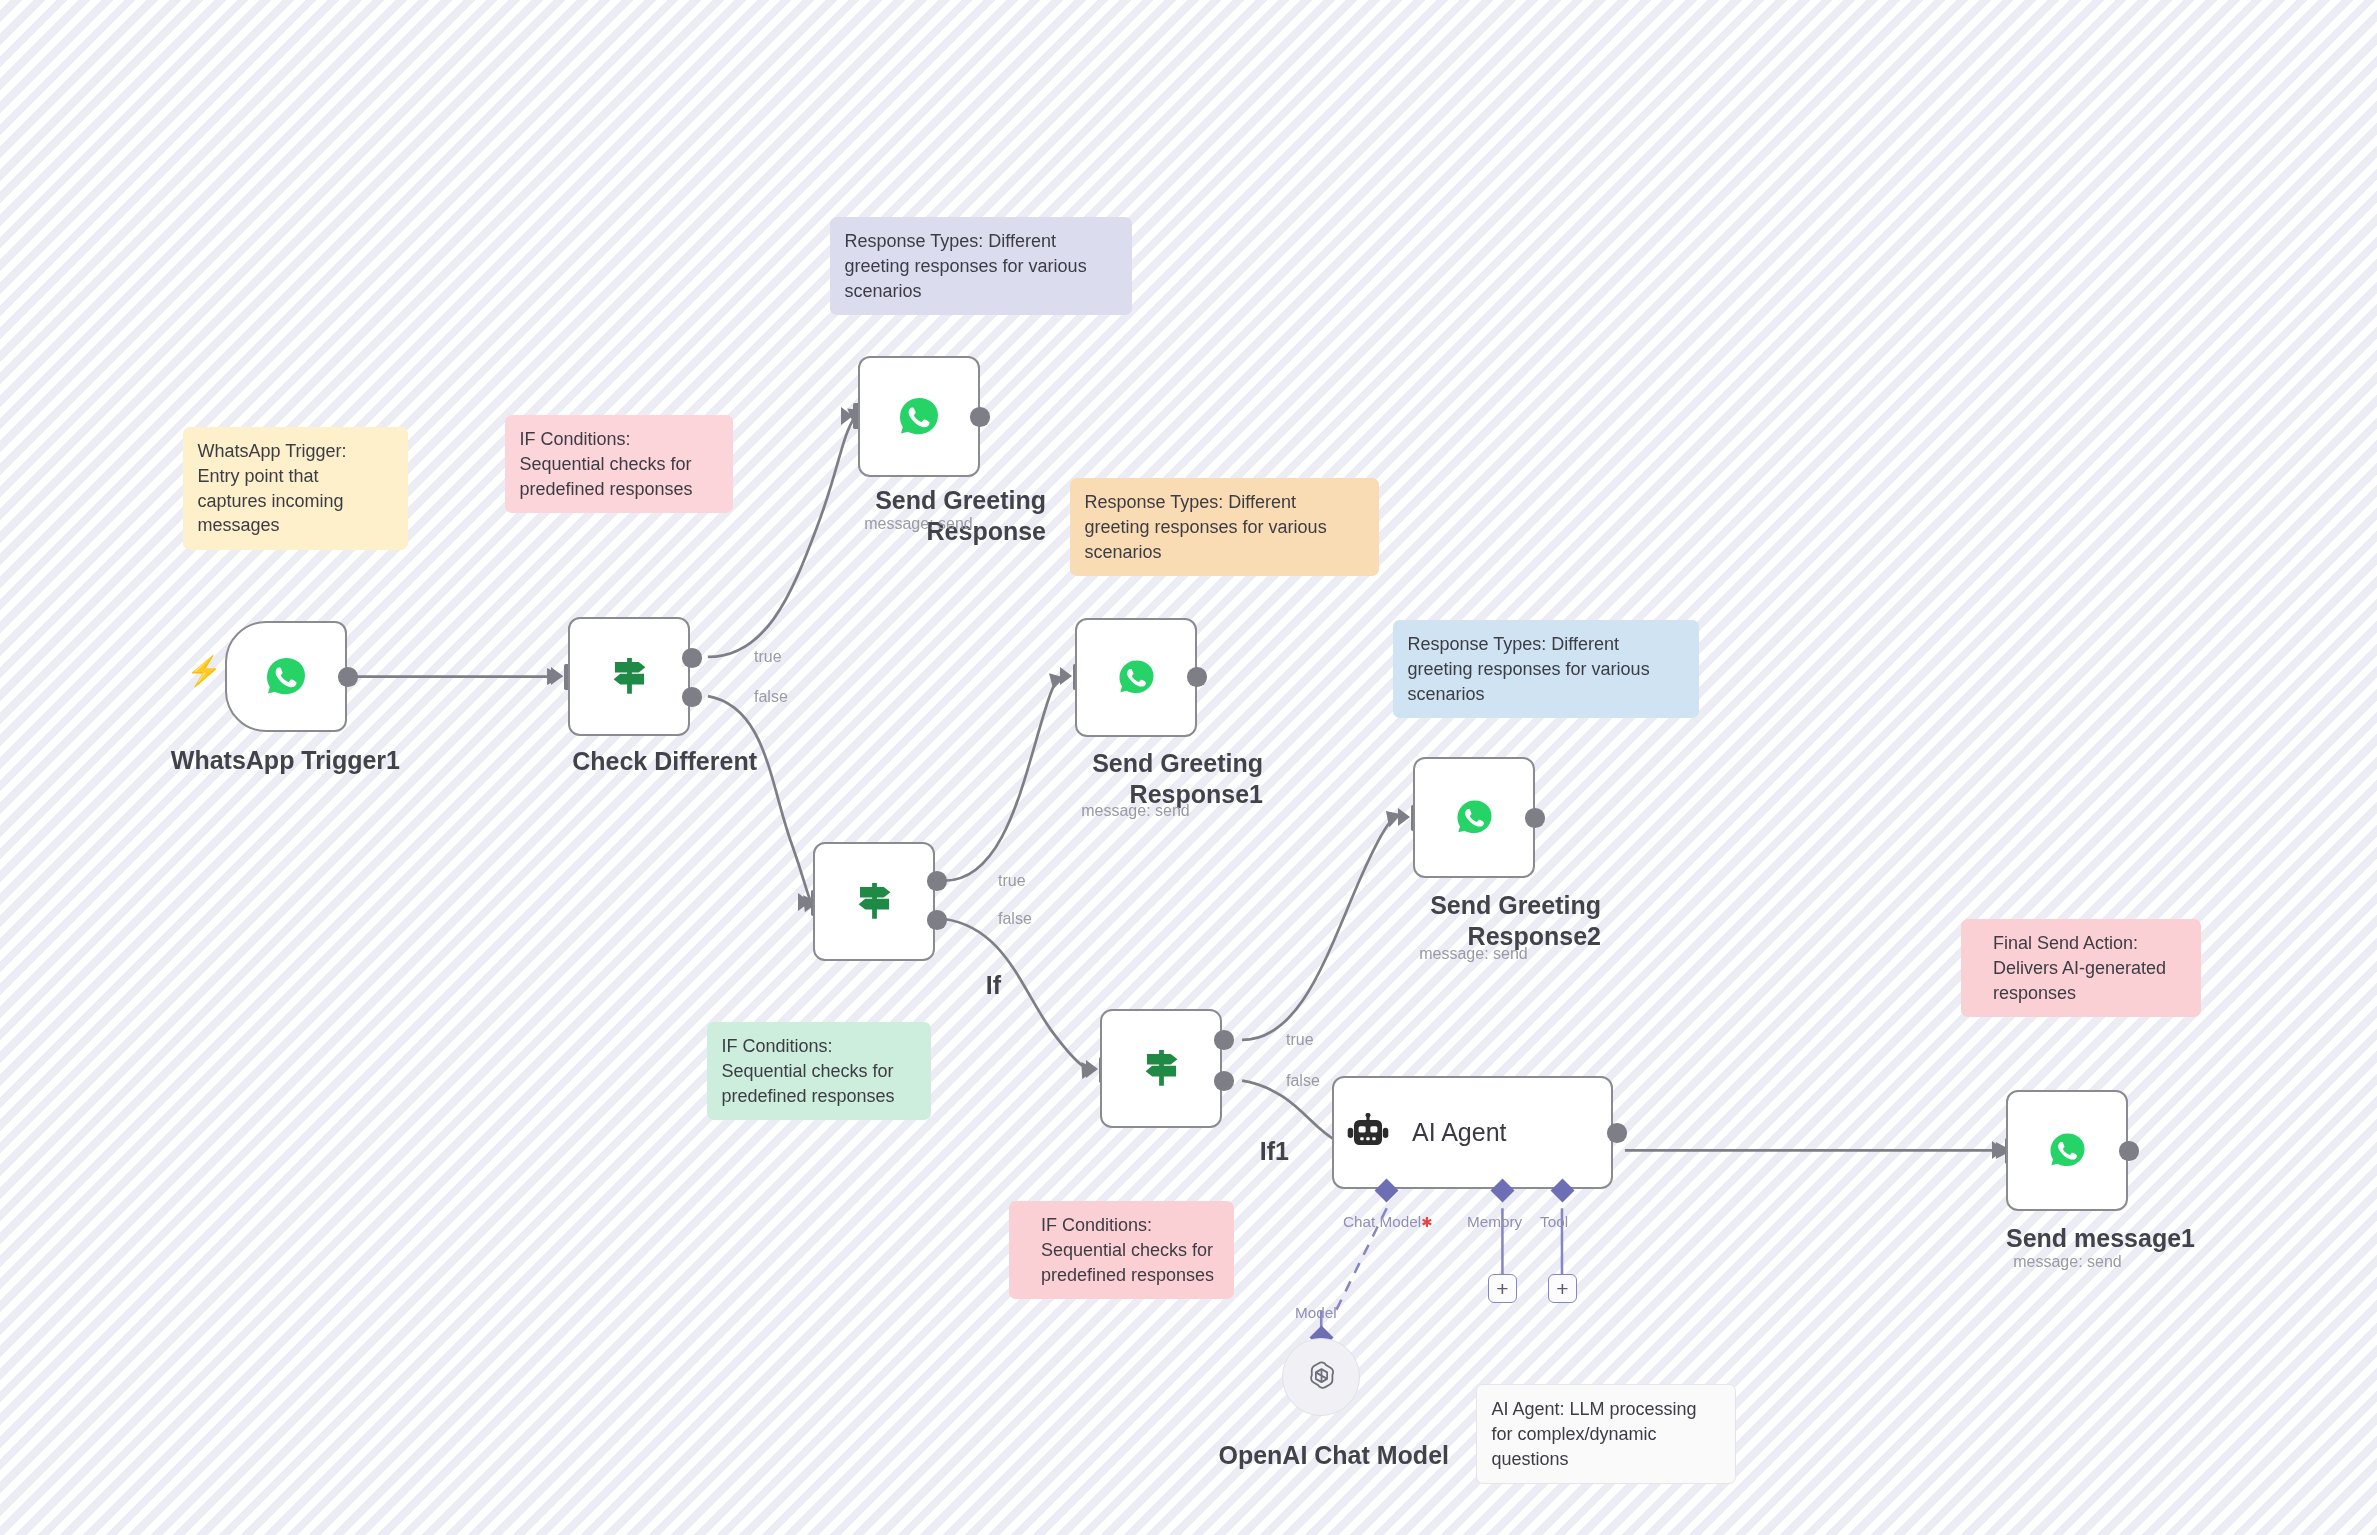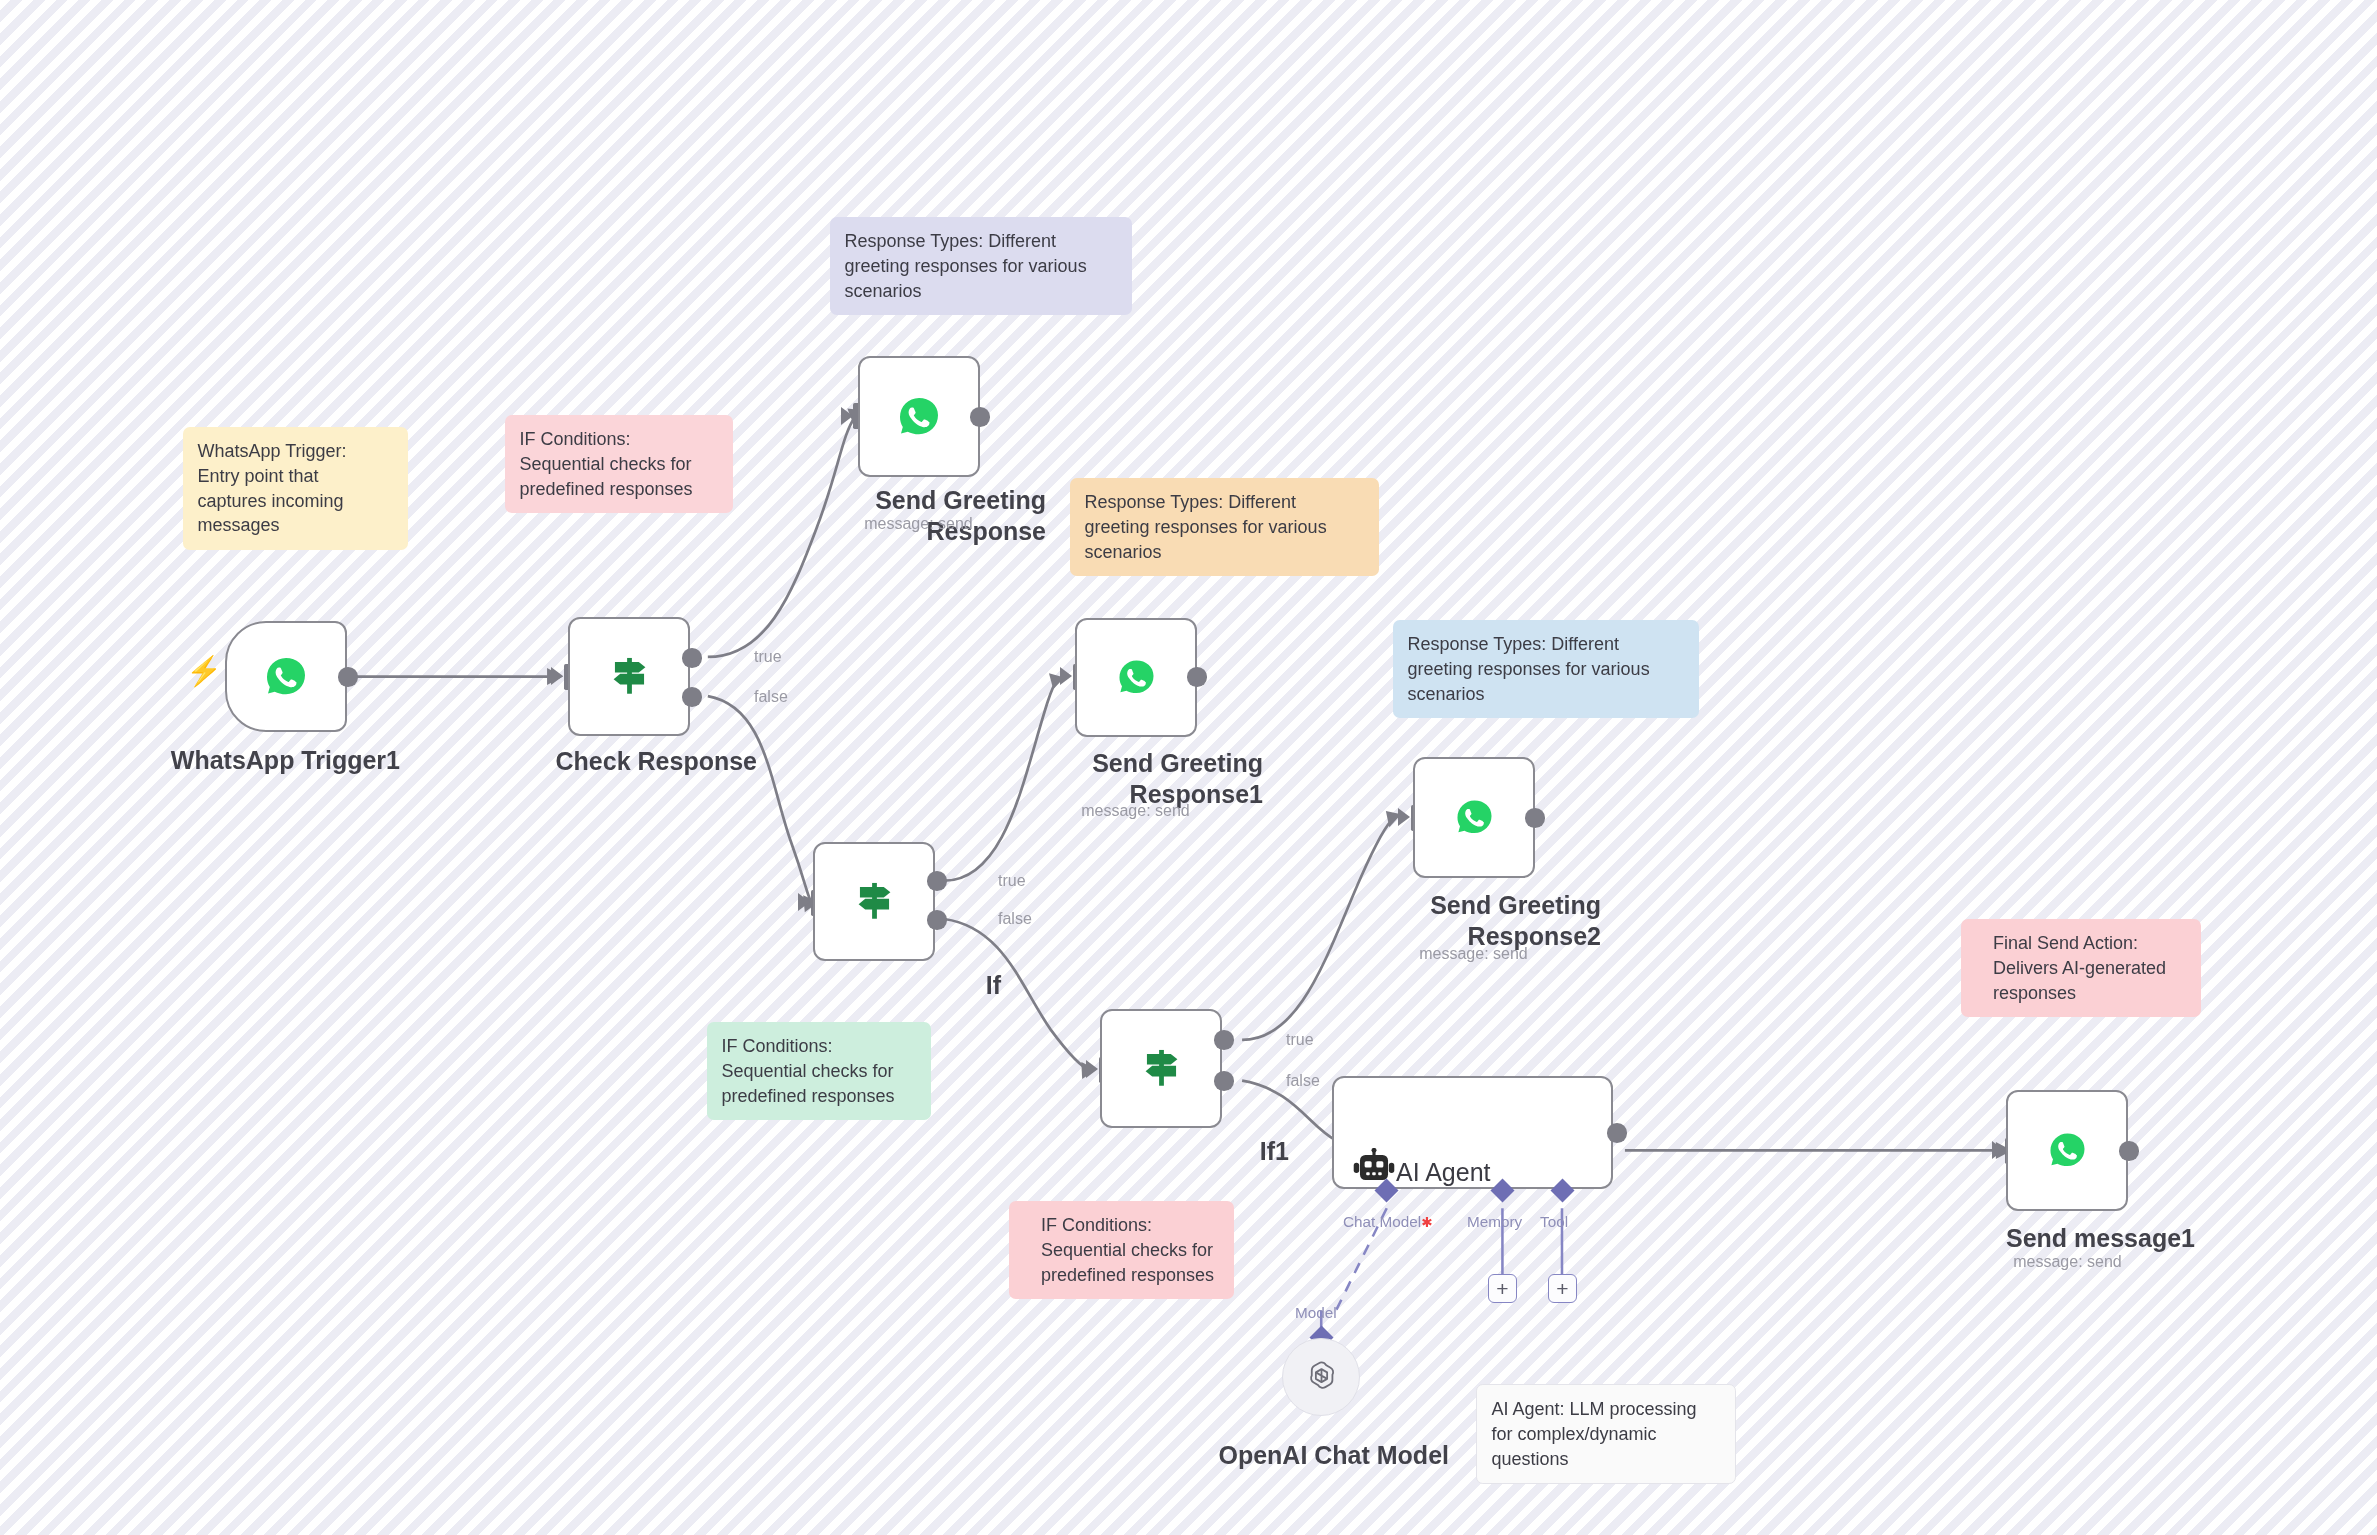--- a/index.html
+++ b/index.html
@@ -49,22 +49,22 @@
     display: flex;
     align-items: center;
     justify-content: center;
   }
   .node.trigger {
     border-radius: 41px 12px 12px 41px;
   }
   .node.agent {
     border-radius: 12px;
     justify-content: flex-start;
-    padding-left: 18px;
-    align-items: flex-end;
+    padding-left: 12px;
+    gap: 22px;
   }
   .node-label {
     position: absolute;
     text-align: right;
     font-size: 25px;
     font-weight: bold;
     color: #42424a;
     line-height: 1.22;
     white-space: pre-line;
   }
@@ -247,21 +247,21 @@
     <svg class="if-icon" viewBox="0 0 40 40">
       <rect x="18.2" y="6" width="3.6" height="27" fill="#1f8a46"></rect>
       <path d="M9 9 h18 l5 4 -5 4 H9 z" fill="#1f8a46"></path>
       <path d="M31 18 H13 l-5 4 5 4 h18 z" fill="#1f8a46"></path>
     </svg>
   </div>
   <div class="port-out" style="left:682px; top:648px;"></div>
   <div class="port-text" style="left:709px; top:648px;">true</div>
   <div class="port-out" style="left:682px; top:687px;"></div>
   <div class="port-text" style="left:709px; top:688px;">false</div>
-  <div class="node-label" style="left:502px; top:746px; width:255px;">Check Response</div>
+  <div class="node-label" style="left:502px; top:746px; width:255px;">Check Different</div>
 
   <div class="port-arrow" style="left:841px; top:407px;"></div>
   <div class="port-in" style="left:853px; top:403px;"></div>
   <div class="node" style="left:858px; top:356px; width:122px; height:121px;">
     <svg class="wa-icon" viewBox="0 0 48 48">
       <path fill="#ffffff" d="M24 2C11.8 2 2 11.8 2 24c0 4 1.1 7.8 3 11L2 46l11.3-3c3.2 1.8 6.8 2.8 10.7 2.8 12.2 0 22-9.8 22-22S36.2 2 24 2z"></path>
       <path fill="#25d366" d="M24 5C13.5 5 5 13.5 5 24c0 3.6 1 7 2.8 9.9l-1.8 6.6 6.8-1.8C15.6 40.1 19.6 41.3 24 41.3c10.5 0 19-8.5 19-19S34.5 5 24 5z"></path>
       <path fill="#ffffff" d="M33.3 28.2c-.5-.3-3-1.5-3.5-1.6-.5-.2-.8-.3-1.2.2-.3.5-1.3 1.6-1.6 1.9-.3.3-.6.4-1.1.1-.5-.3-2.1-.8-4.1-2.5-1.5-1.3-2.5-3-2.8-3.5-.3-.5 0-.8.2-1 .2-.2.5-.6.8-.9.2-.3.3-.5.5-.9.2-.3.1-.7 0-.9-.1-.3-1.2-2.8-1.6-3.8-.4-1-.8-.9-1.1-.9h-1c-.3 0-.9.1-1.4.7-.5.5-1.8 1.8-1.8 4.4s1.9 5.1 2.2 5.4c.3.3 3.7 5.7 9 8 3.1 1.3 4.3 1.4 5.9 1.2.9-.1 3-1.2 3.4-2.4.4-1.2.4-2.2.3-2.4-.1-.2-.5-.3-1-.6z"></path>
     </svg>
   </div>

